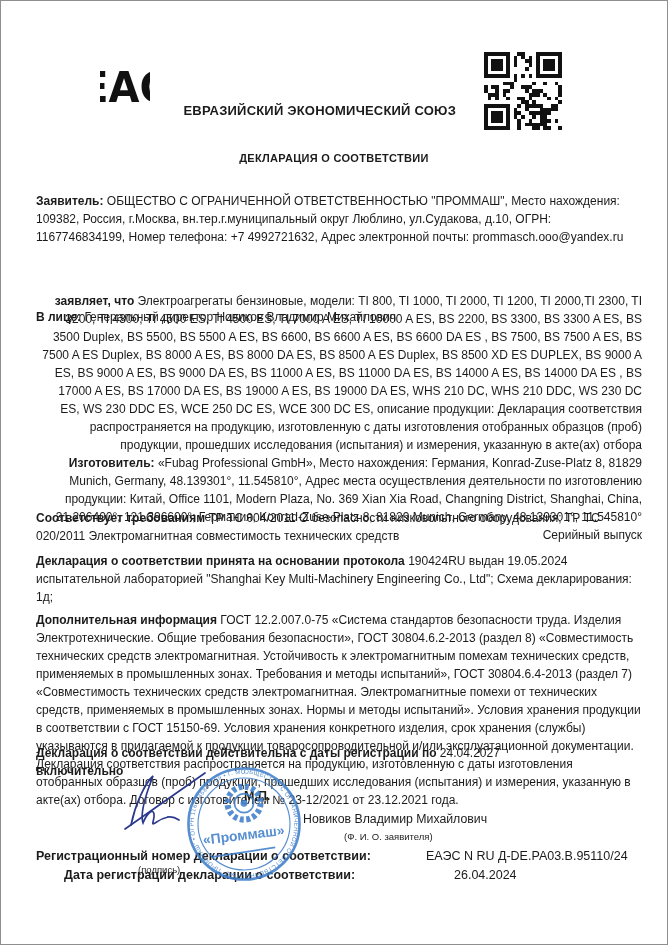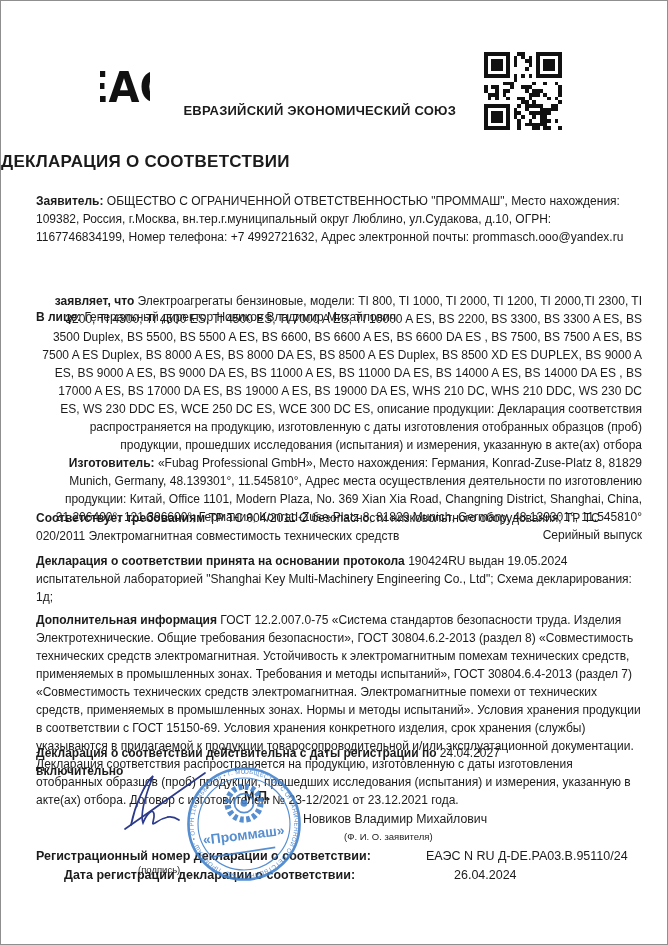--- a/index.html
+++ b/index.html
@@ -3,22 +3,22 @@
 <meta charset="utf-8">
 <style>
   html,body{margin:0;padding:0;background:#9a9a9a;}
   .page{width:668px;height:945px;background:#ffffff;position:relative;margin:0 auto;
         font-family:"Liberation Sans",sans-serif;color:#1b1b1b;border:1px solid #8f8f8f;
         box-sizing:border-box;overflow:hidden;}
   .sec{position:absolute;left:35px;width:606px;font-size:12px;line-height:18px;}
   .sec b{font-weight:bold;}
   .hdr-union{position:absolute;left:155px;top:102px;width:300px;text-align:right;
              font-weight:bold;font-size:13px;letter-spacing:.2px;}
-  .doc-title{position:absolute;left:0;right:0;top:151px;
-             font-weight:bold;font-size:17px;letter-spacing:.3px;}
+  .doc-title{position:absolute;left:0;right:0;top:151px;text-align:center;
+             font-weight:bold;font-size:11px;letter-spacing:.3px;}
   .eac{position:absolute;left:99px;top:58px;}
   .qr{position:absolute;left:483px;top:51px;}
   .mp{position:absolute;left:243px;top:788px;font-weight:bold;font-size:12.5px;z-index:2;}
   .sig{position:absolute;left:120px;top:768px;z-index:3;}
   .sig-cap{position:absolute;left:137px;top:827px;font-size:9.5px;z-index:2;margin-top:36px;}
   .stamp{position:absolute;left:184px;top:764px;z-index:5;opacity:.88;}
   .signer-name{position:absolute;left:302px;top:811px;font-size:12.3px;text-align:right;}
   .signer-cap{position:absolute;left:343px;top:830px;font-size:9.5px;}
   .reg-row{position:absolute;left:35px;width:620px;font-size:12.5px;font-weight:bold;}
   .reg-val{position:absolute;left:390px;font-weight:normal;}

